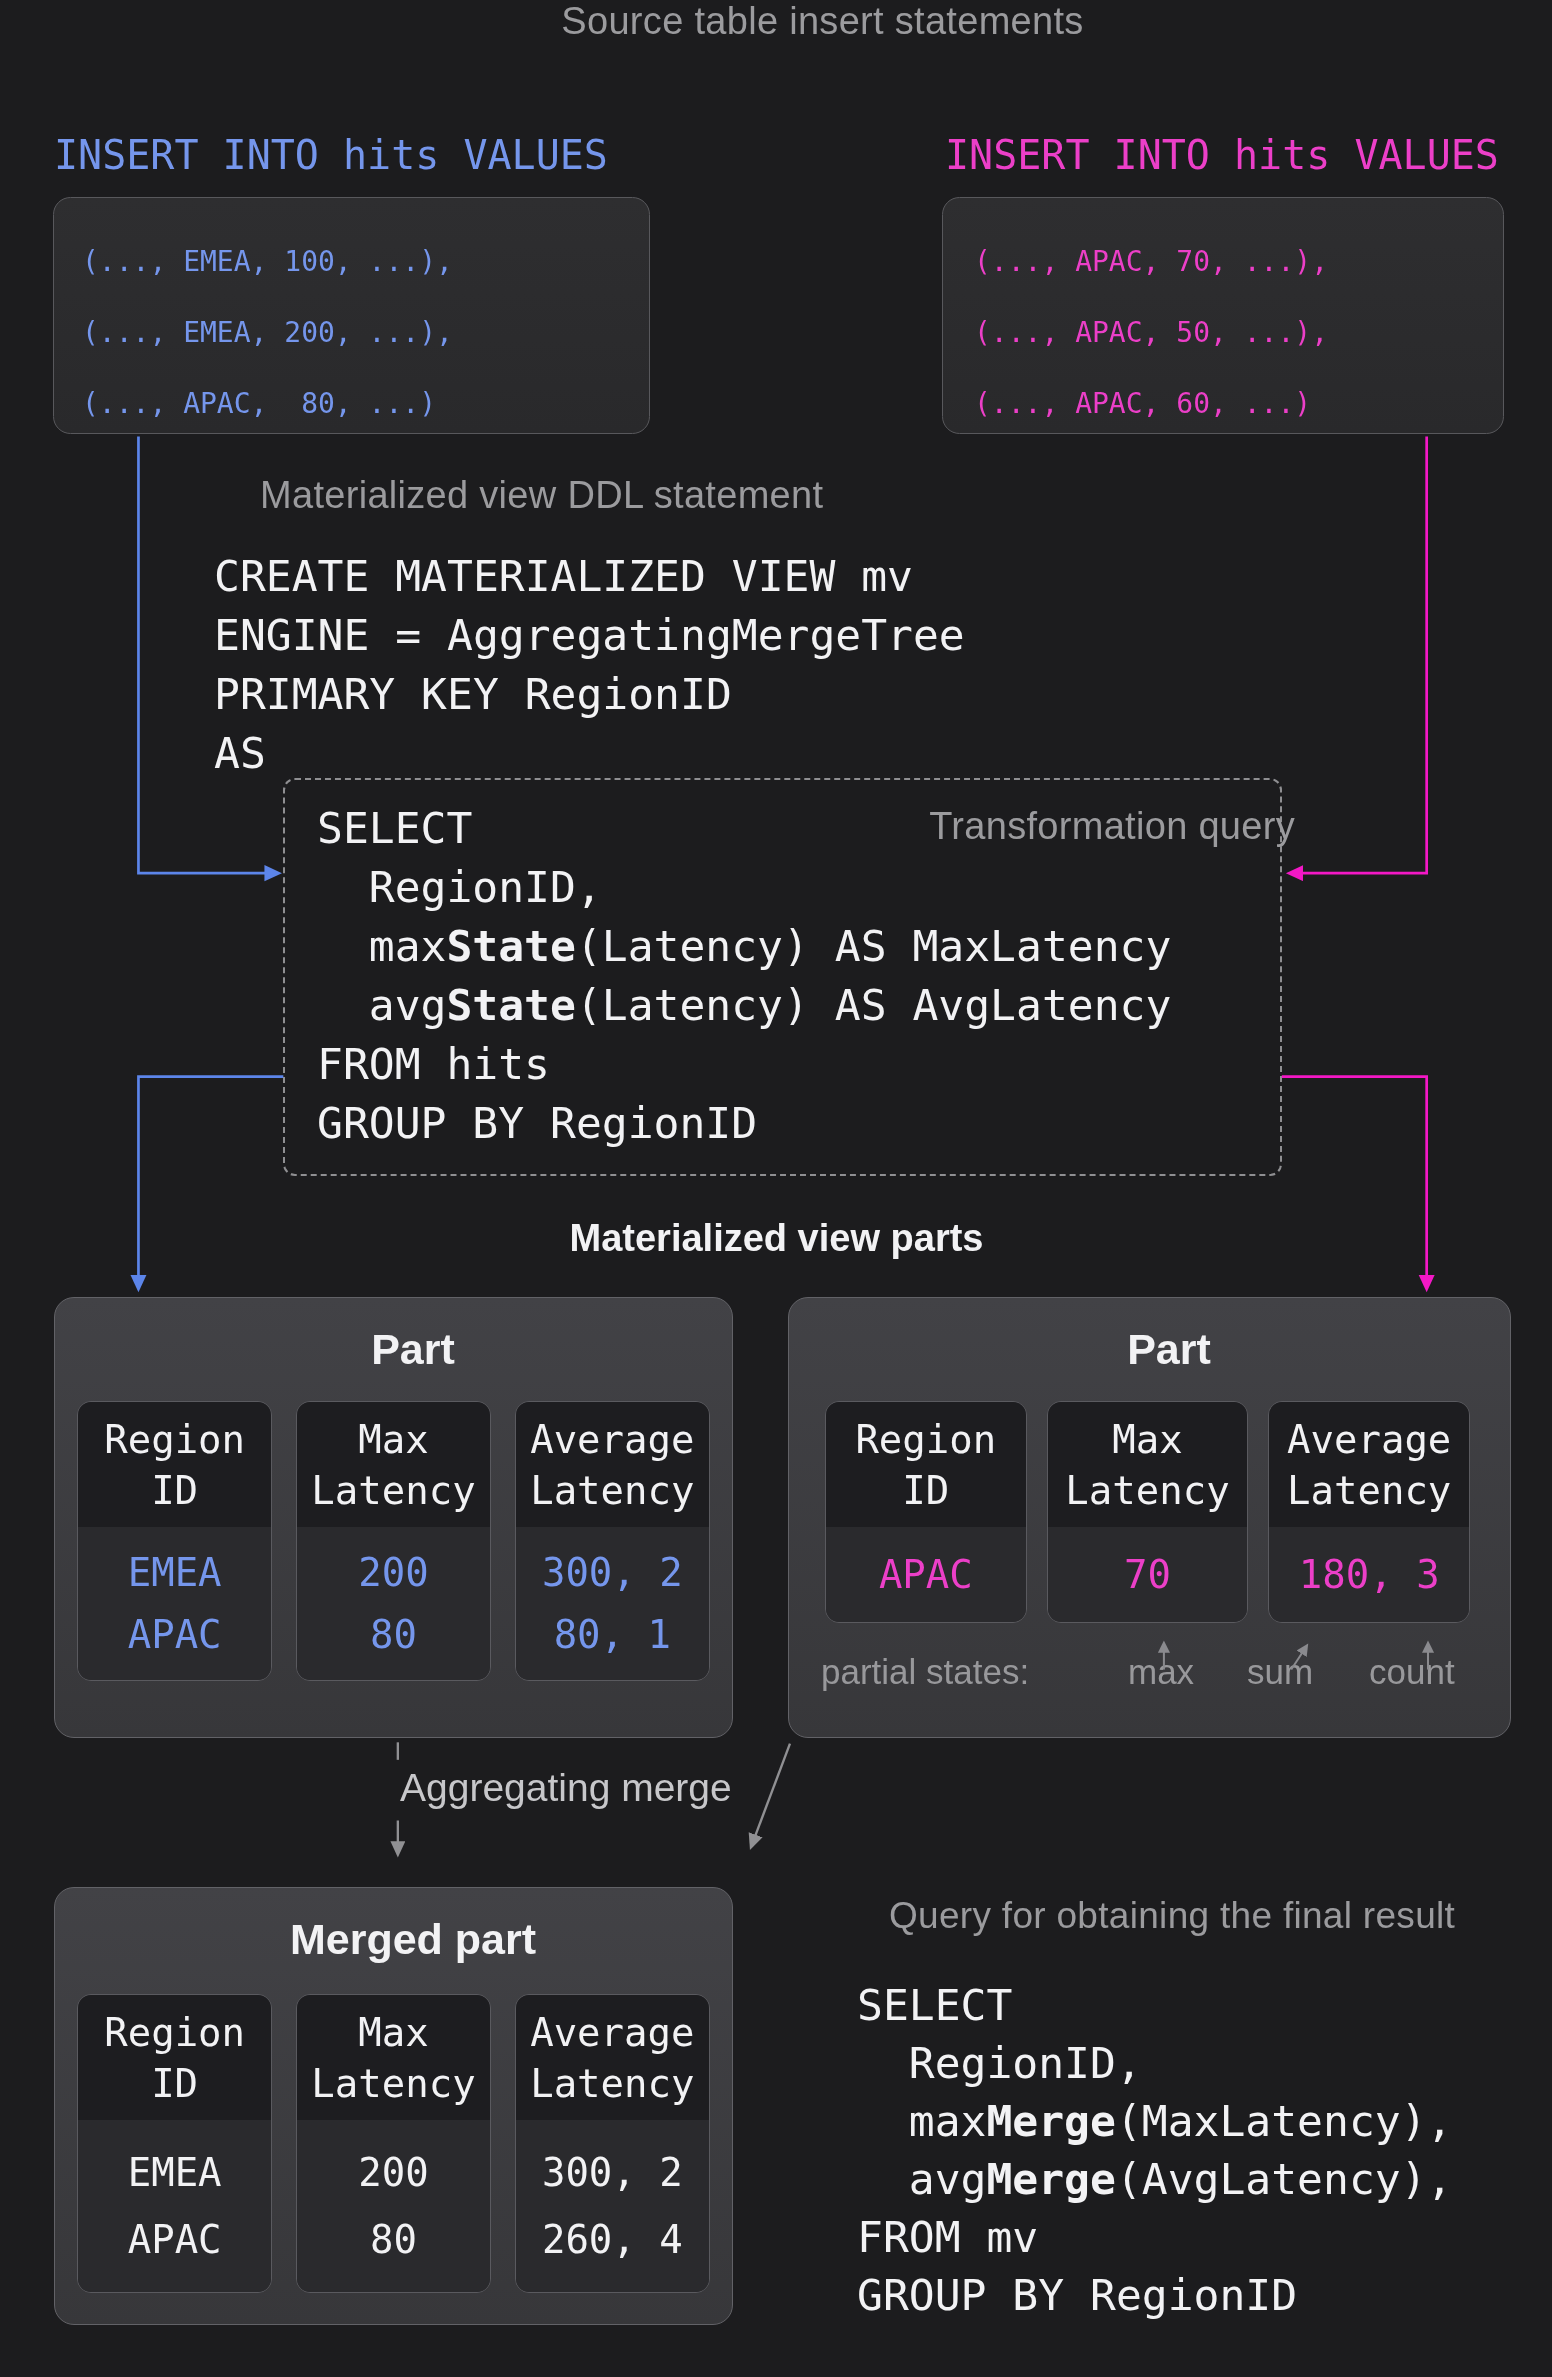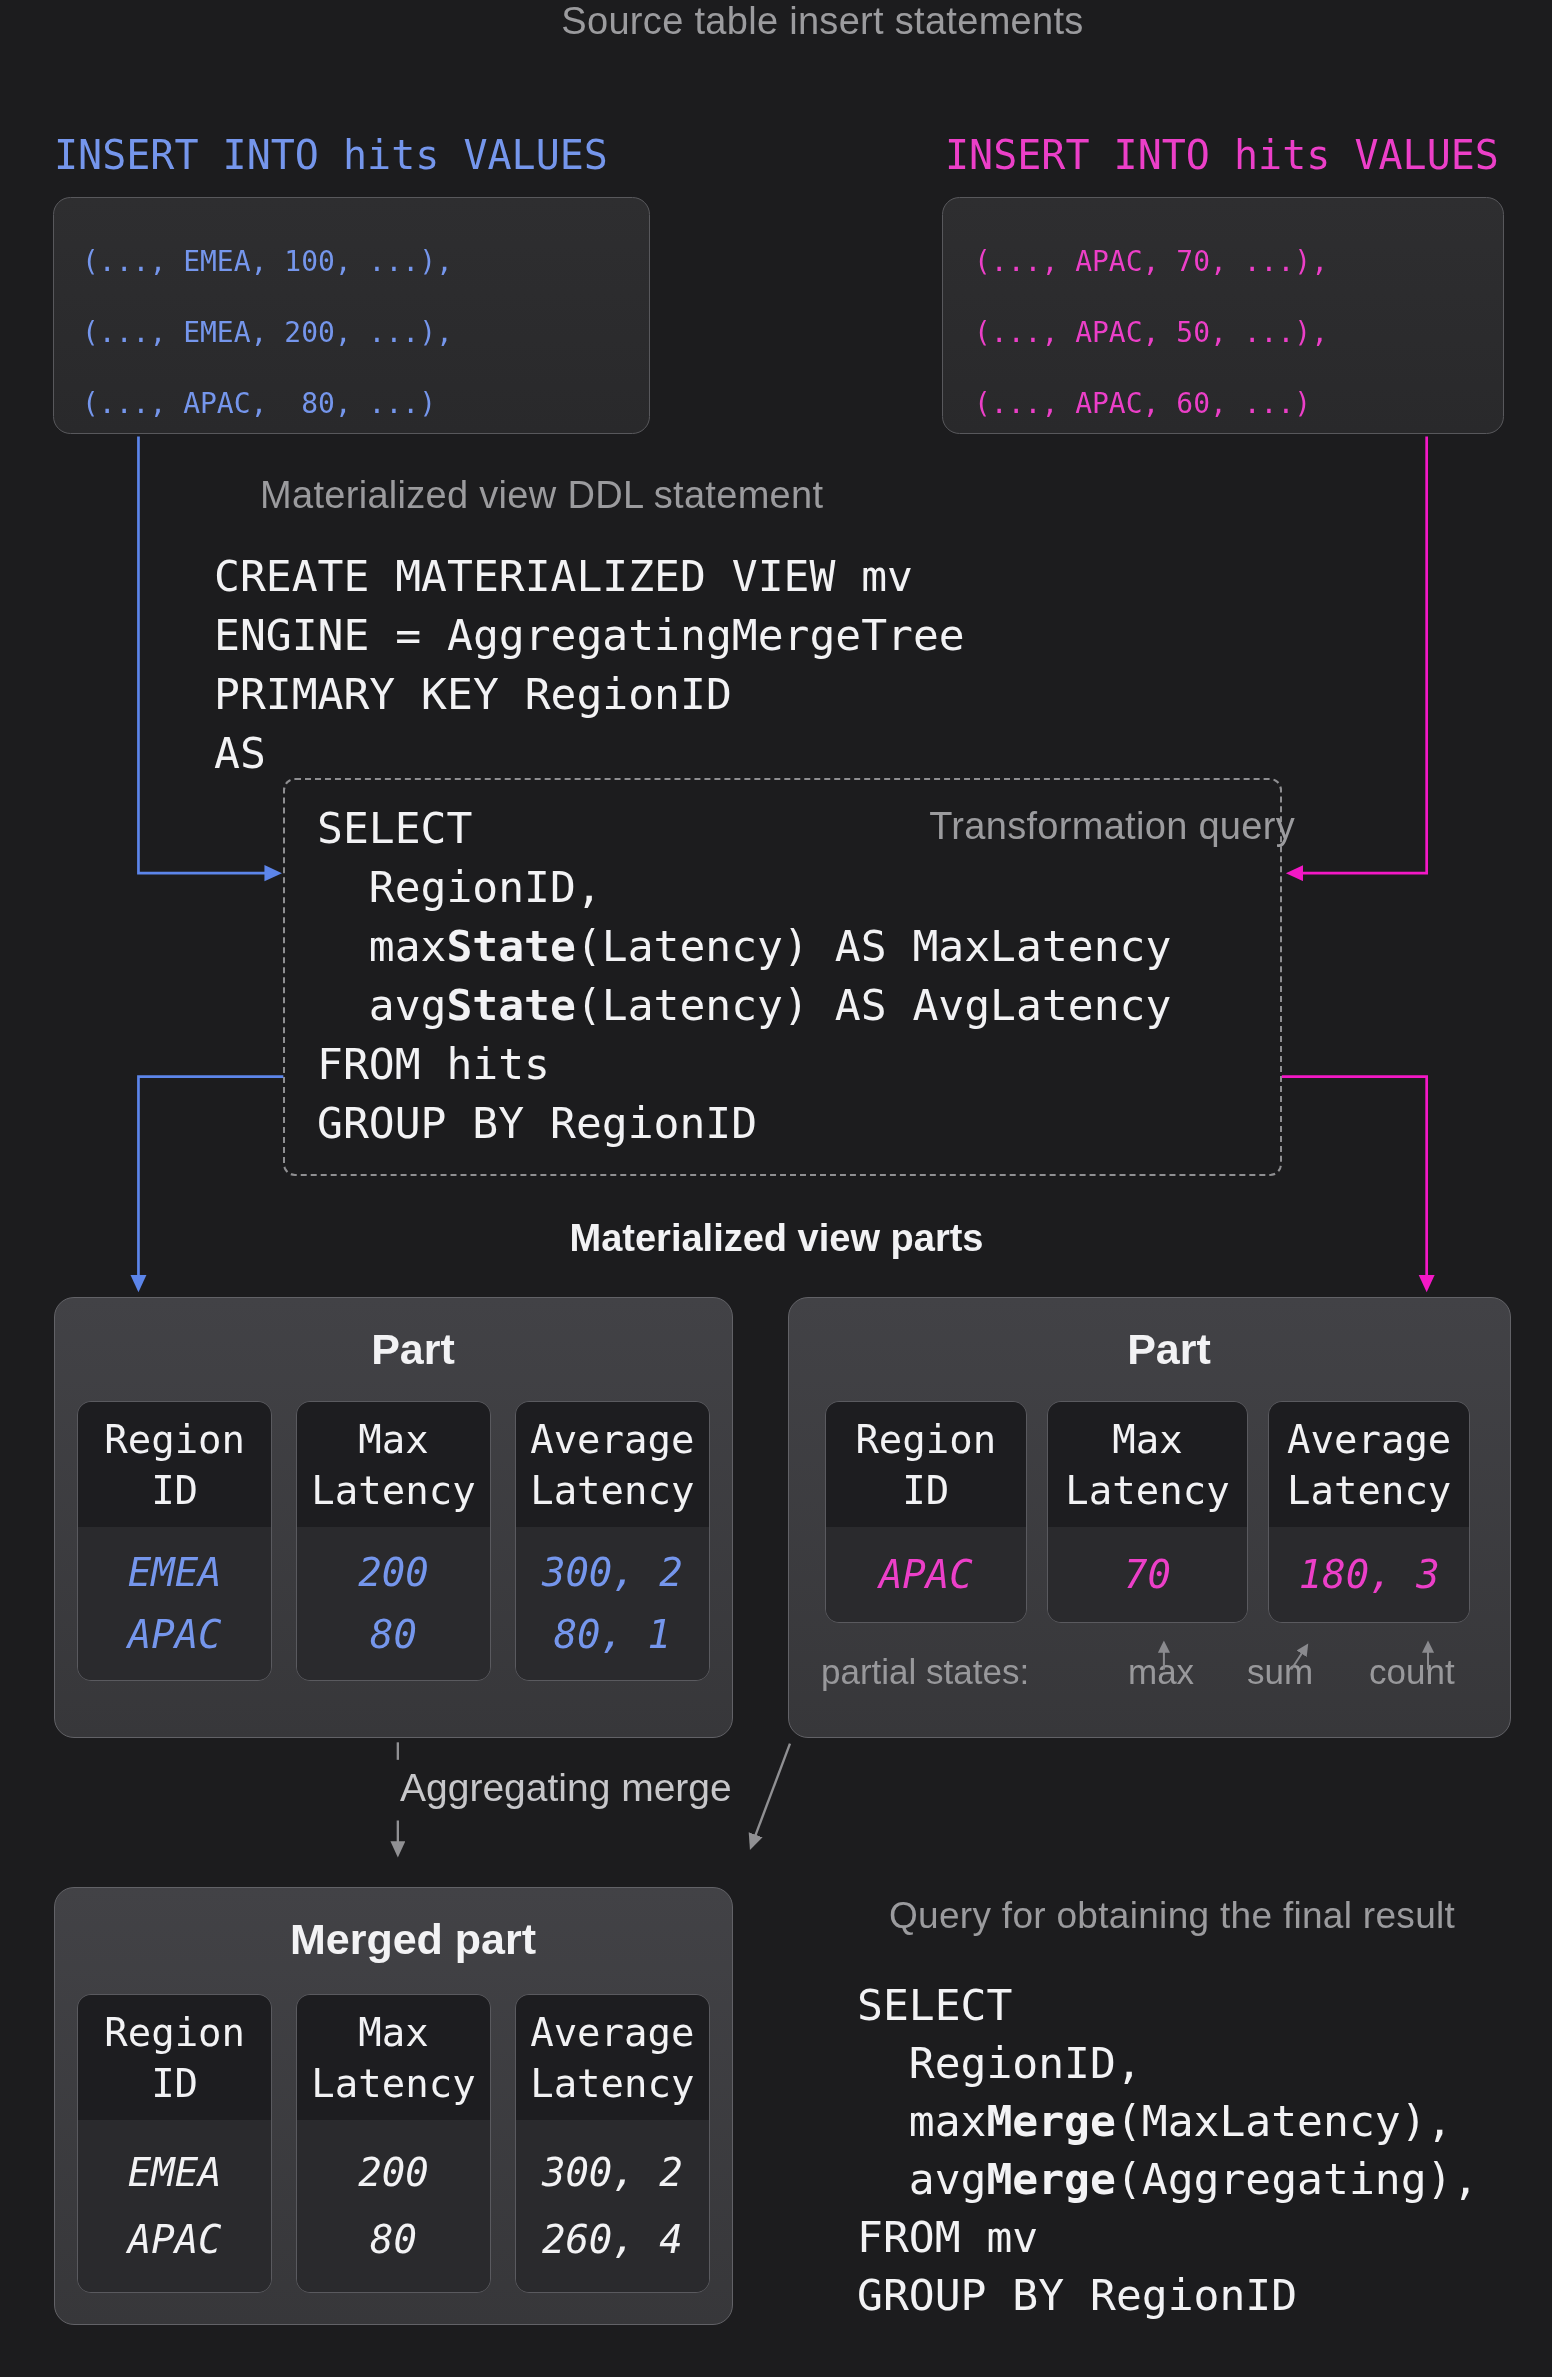--- a/index.html
+++ b/index.html
@@ -67,21 +67,21 @@
     border:1.3px solid var(--cell_border,#5a5a5f);border-radius:14px;overflow:hidden;}
   .cell-head{
     background:var(--cell_head_bg,#1d1d20);color:var(--white,#f2f2f4);
     text-align:center;font-size:39px;line-height:51px;padding:11.5px 0;
     white-space:pre-line;
   }
   .cell-body{
     background:var(--cell_body_bg,#2a2a2d);flex:1;display:flex;flex-direction:column;
     justify-content:space-evenly;text-align:center;font-size:39px;padding:4px 0;
   }
-  .cell-body .val{line-height:1;white-space:pre;font-style:italic;}
+  .cell-body .val{line-height:1;white-space:pre;}
   #part-left  .cell-body{color:var(--blue,#7596ec);}
   #part-right .cell-body{color:var(--magenta,#ec3fc8);}
   #merged-box .cell-body{color:var(--white,#f2f2f4);}
   
   .partial{top:1654px;font-size:35px;color:var(--gray_partial,#98989b);line-height:1;}
   #ps-label{left:821px;}
   #ps-max{left:1128px;}
   #ps-sum{left:1247px;}
   #ps-count{left:1369px;}
   
@@ -229,21 +229,21 @@
           </div>
         </div>
       </div>
   </div>
 
   <div id="final-label" class="abs sans gray-title">Query for obtaining the final result</div>
   <div id="final-code" class="abs mono code">
       <div class="cl"><span>SELECT</span></div>
       <div class="cl"><span>  RegionID,</span></div>
       <div class="cl"><span>  max</span><span class="b">Merge</span><span>(MaxLatency),</span></div>
-      <div class="cl"><span>  avg</span><span class="b">Merge</span><span>(Aggregating),</span></div>
+      <div class="cl"><span>  avg</span><span class="b">Merge</span><span>(AvgLatency),</span></div>
       <div class="cl"><span>FROM mv</span></div>
       <div class="cl"><span>GROUP BY RegionID</span></div>
     </div>
 
   <svg id="arrows" viewBox="0 0 2304 3528" xmlns="http://www.w3.org/2000/svg">
     <defs>
       <marker id="mb" markerUnits="userSpaceOnUse" markerWidth="30" markerHeight="26" refX="4" refY="12" orient="auto">
           <path d="M0 0 L26 12 L0 24 Z" class="fb"></path>
         </marker>
       <marker id="mm" markerUnits="userSpaceOnUse" markerWidth="30" markerHeight="26" refX="4" refY="12" orient="auto">

